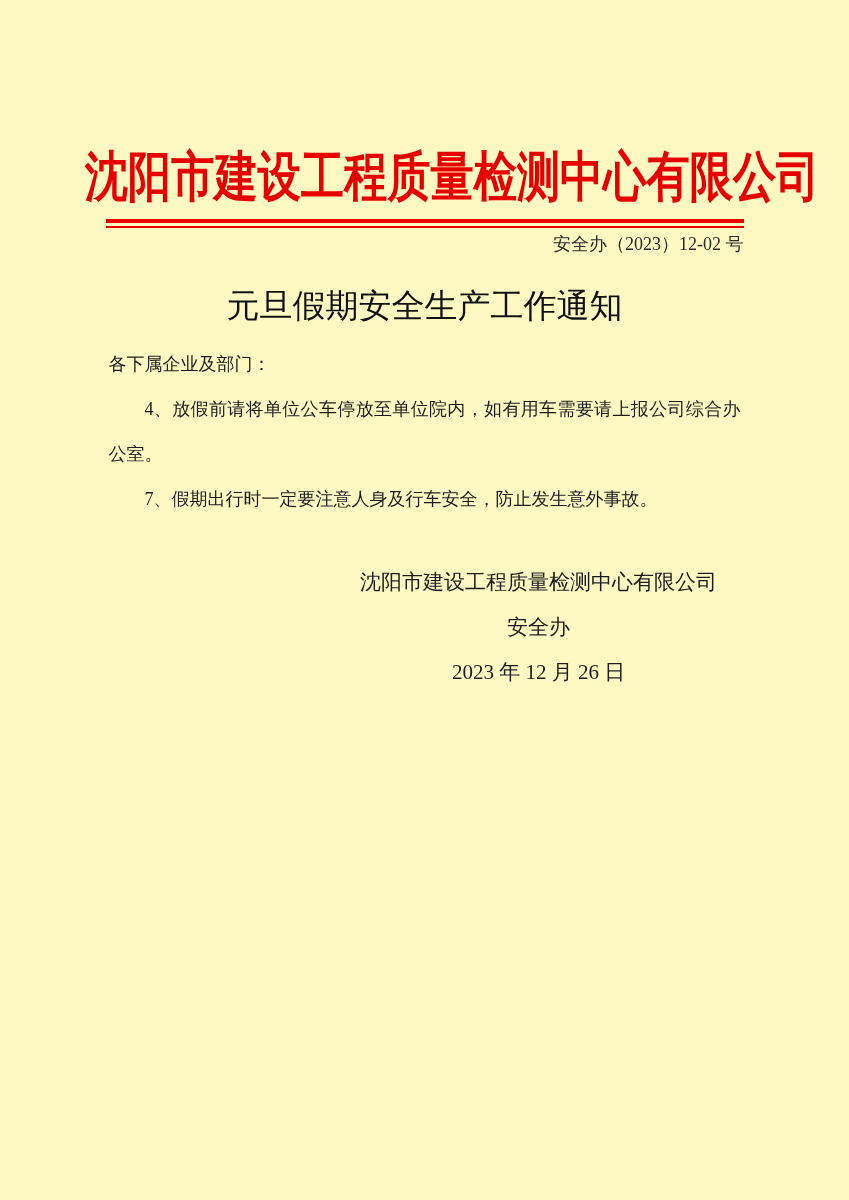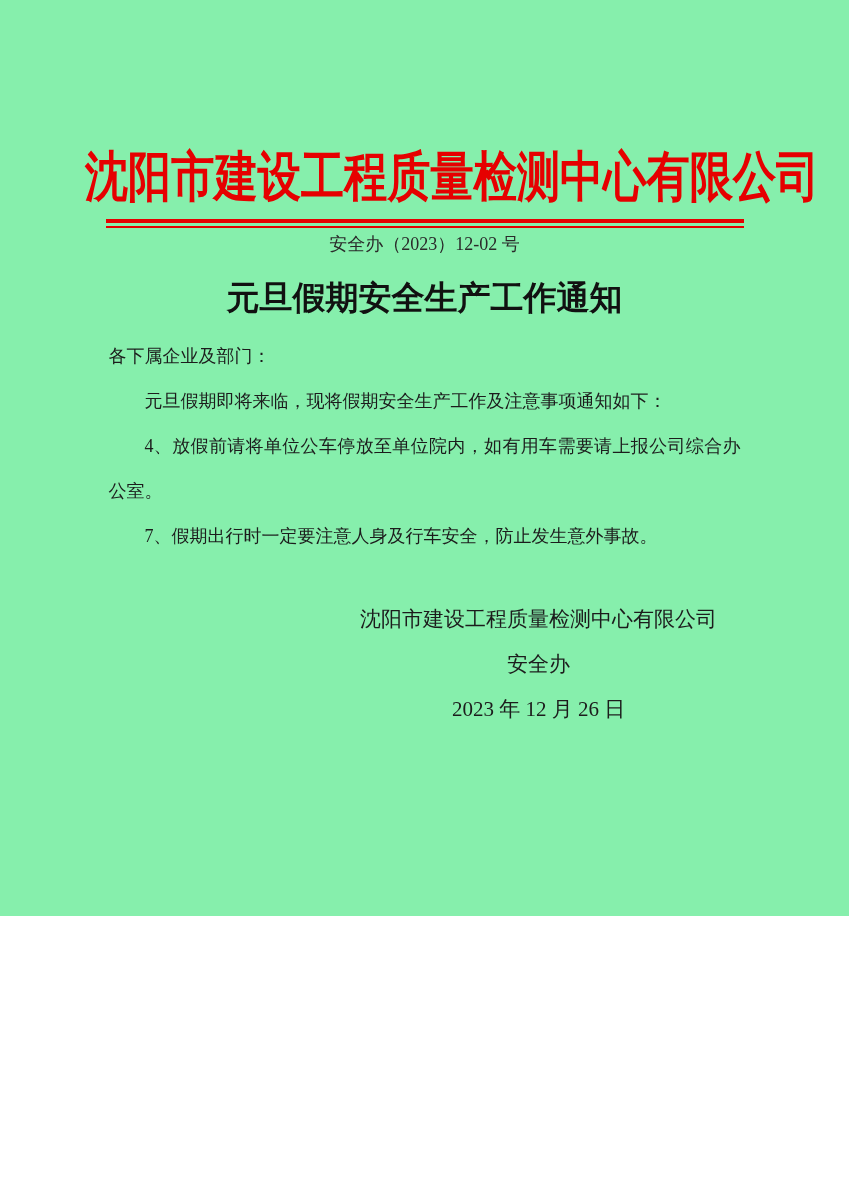--- a/index.html
+++ b/index.html
@@ -3,23 +3,23 @@
 <meta charset="utf-8">
 <style>
   html, body {
     margin: 0;
     padding: 0;
     background: #ffffff;
   }
   .page {
     position: relative;
     width: 849px;
-    height: 916px;
+    height: 1200px;
     margin: 0 auto;
-    background: #86efac;
+    background: #fef9c3;
     overflow: hidden;
     font-family: "Liberation Serif", "DejaVu Serif", serif;
     color: #1c1c1c;
     box-sizing: border-box;
   }
   
   .letterhead {
     margin-top: 146px;
     text-align: center;
     color: #e60000;
@@ -40,32 +40,32 @@
     background: #e60000;
   }
   .rule-thin {
     height: 2px;
     background: #e60000;
     margin-top: 3px;
   }
   .doc-number {
     width: 638px;
     margin: 5px auto 0 auto;
-    text-align: center;
+    text-align: right;
     font-size: 18px;
     line-height: 22px;
     color: #2a2a2a;
     font-family: Liberation Serif, serif;
   }
   .notice-title {
-    margin-top: 24px;
+    margin-top: 32px;
     text-align: center;
     font-size: 33px;
     line-height: 38px;
-    font-weight: bold;
+    font-weight: normal;
     color: #111111;
   }
   .body-text {
     width: 632px;
     margin: 17px auto 0 auto;
     font-size: 18px;
     line-height: 45px;
     text-align: justify;
     text-justify: inter-ideograph;
   }
@@ -99,21 +99,20 @@
     <div class="rule-thick"></div>
     <div class="rule-thin"></div>
   </div>
 
   <div class="doc-number">安全办（2023）12-02 号</div>
 
   <div class="notice-title">元旦假期安全生产工作通知</div>
 
   <div class="body-text">
     <p class="salutation">各下属企业及部门：</p>
-    <p class="para">元旦假期即将来临，现将假期安全生产工作及注意事项通知如下：</p>
     <p class="para">4、放假前请将单位公车停放至单位院内，如有用车需要请上报公司综合办公室。</p>
     <p class="para">7、假期出行时一定要注意人身及行车安全，防止发生意外事故。</p>
   </div>
 
   <div class="signature">
     <p class="sig-line">沈阳市建设工程质量检测中心有限公司</p>
     <p class="sig-line">安全办</p>
     <p class="sig-line">2023 年 12 月 26 日</p>
   </div>
 

